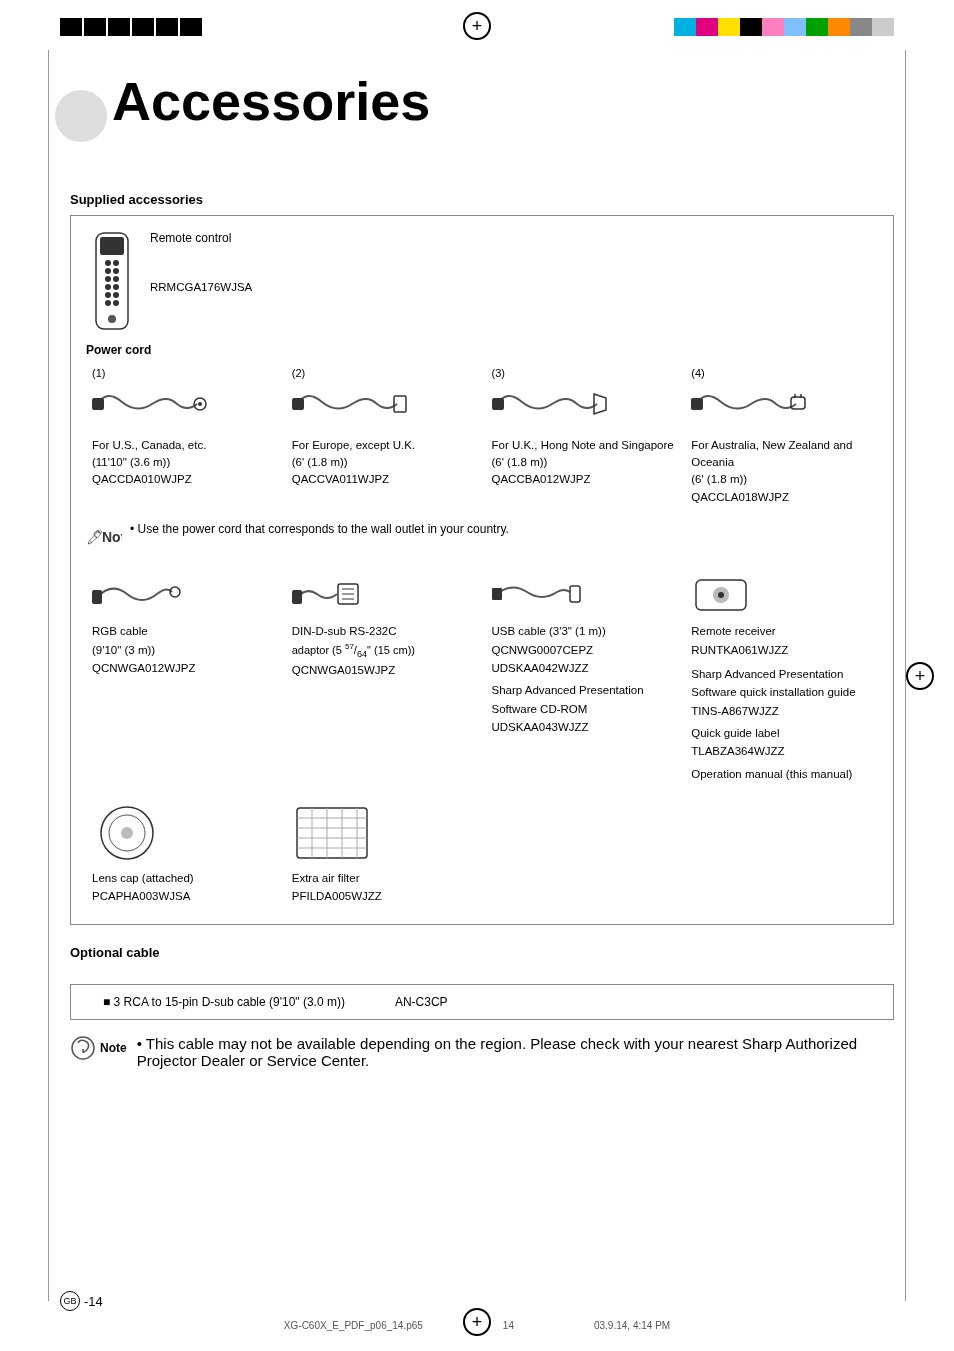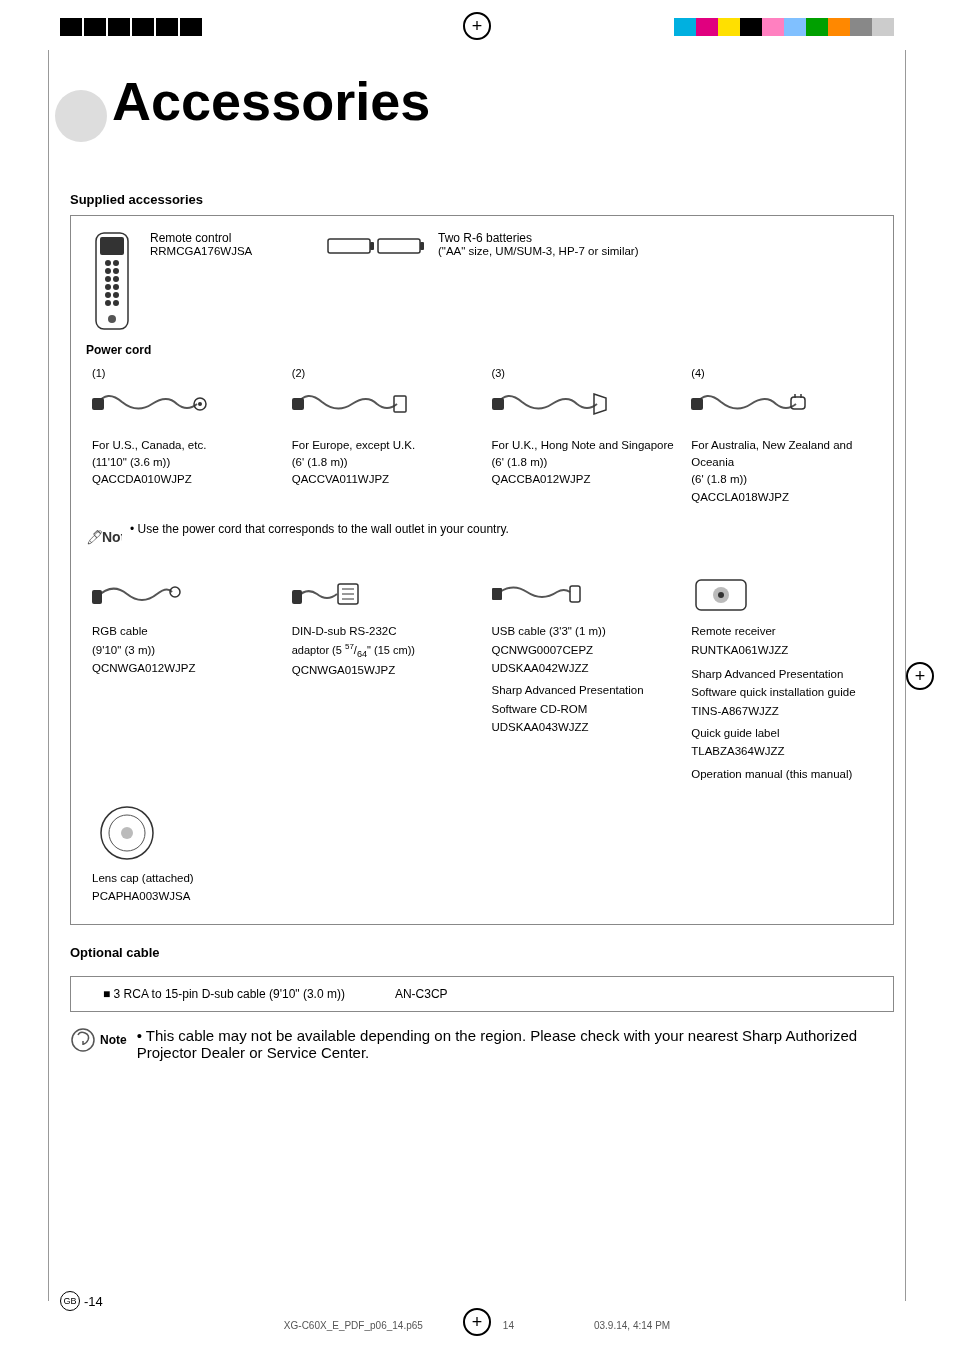--- a/index.html
+++ b/index.html
@@ -323,37 +323,24 @@
           <circle cx="22" cy="56" r="3" fill="#333"></circle>
           <circle cx="30" cy="56" r="3" fill="#333"></circle>
           <circle cx="22" cy="64" r="3" fill="#333"></circle>
           <circle cx="30" cy="64" r="3" fill="#333"></circle>
           <circle cx="22" cy="72" r="3" fill="#333"></circle>
           <circle cx="30" cy="72" r="3" fill="#333"></circle>
           <circle cx="26" cy="88" r="4" fill="#555"></circle>
         </svg>
         <div>
           <div style="font-size:12px;">Remote control</div>
-          <div style="font-size:11.5px;">RRMCGA176WJSA</div>
+          <div style="font-size:11.5px;margin-top:36px;">RRMCGA176WJSA</div>
         </div>
       </div>
 
-      <div style="display:flex; gap:12px; align-items:flex-start; margin-left:20px;">
-
-        <svg width="100" height="30" viewBox="0 0 100 30">
-          <rect x="2" y="8" width="42" height="14" rx="2" fill="none" stroke="#333" stroke-width="1.5"></rect>
-          <rect x="44" y="11" width="4" height="8" rx="1" fill="#333"></rect>
-          <rect x="52" y="8" width="42" height="14" rx="2" fill="none" stroke="#333" stroke-width="1.5"></rect>
-          <rect x="94" y="11" width="4" height="8" rx="1" fill="#333"></rect>
-        </svg>
-        <div>
-          <div style="font-size:12px;">Two R-6 batteries</div>
-          <div style="font-size:11.5px;">("AA" size, UM/SUM-3, HP-7 or similar)</div>
-        </div>
-      </div>
     </div>
 
     <div class="power-cord-label bold">Power cord</div>
 
     <div class="cord-row" style="margin-bottom:2px;">
       <div class="cord-item">
         <div style="font-size:11px; margin-bottom:2px;"><span>(1)</span></div>
         <svg width="115" height="38" viewBox="0 0 115 38">
           <path d="M5,20 Q15,5 30,18 Q45,30 60,20 Q75,10 85,20 Q95,28 105,20" fill="none" stroke="#555" stroke-width="2"></path>
           <rect x="0" y="14" width="12" height="12" rx="2" fill="#333"></rect>
@@ -482,27 +469,42 @@
       <div class="bot-acc-item">
         <svg width="70" height="60" viewBox="0 0 70 60">
           <circle cx="35" cy="30" r="26" fill="none" stroke="#333" stroke-width="1.5"></circle>
           <circle cx="35" cy="30" r="18" fill="none" stroke="#555" stroke-width="1"></circle>
           <circle cx="35" cy="30" r="6" fill="#555" opacity="0.4"></circle>
         </svg>
         <div>Lens cap (attached)</div>
         <div>PCAPHA003WJSA</div>
       </div>
 
+      <div class="bot-acc-item">
+        <svg width="80" height="60" viewBox="0 0 80 60">
+          <rect x="5" y="5" width="70" height="50" rx="3" fill="none" stroke="#333" stroke-width="1.5"></rect>
+          <line x1="5" y1="15" x2="75" y2="15" stroke="#aaa" stroke-width="1"></line>
+          <line x1="5" y1="25" x2="75" y2="25" stroke="#aaa" stroke-width="1"></line>
+          <line x1="5" y1="35" x2="75" y2="35" stroke="#aaa" stroke-width="1"></line>
+          <line x1="5" y1="45" x2="75" y2="45" stroke="#aaa" stroke-width="1"></line>
+          <line x1="20" y1="5" x2="20" y2="55" stroke="#aaa" stroke-width="1"></line>
+          <line x1="35" y1="5" x2="35" y2="55" stroke="#aaa" stroke-width="1"></line>
+          <line x1="50" y1="5" x2="50" y2="55" stroke="#aaa" stroke-width="1"></line>
+          <line x1="65" y1="5" x2="65" y2="55" stroke="#aaa" stroke-width="1"></line>
+        </svg>
+        <div>Extra air filter</div>
+        <div>PFILDA005WJZZ</div>
+      </div>
 
       <div></div>
     </div>
 
   </div>
 
-  <div class="section-heading" style="margin-bottom:16px;">Optional cable</div>
+  <div class="section-heading" style="margin-bottom:24px;">Optional cable</div>
 
   <div class="optional-cable-box">
     <span>■ 3 RCA to 15-pin D-sub cable (9'10" (3.0 m))</span>
     <span style="margin-left:30px;">AN-C3CP</span>
   </div>
 
   <div class="bottom-note">
 
     <div style="display:flex; align-items:center; gap:4px; flex-shrink:0;">
       <svg width="26" height="26" viewBox="0 0 26 26">

